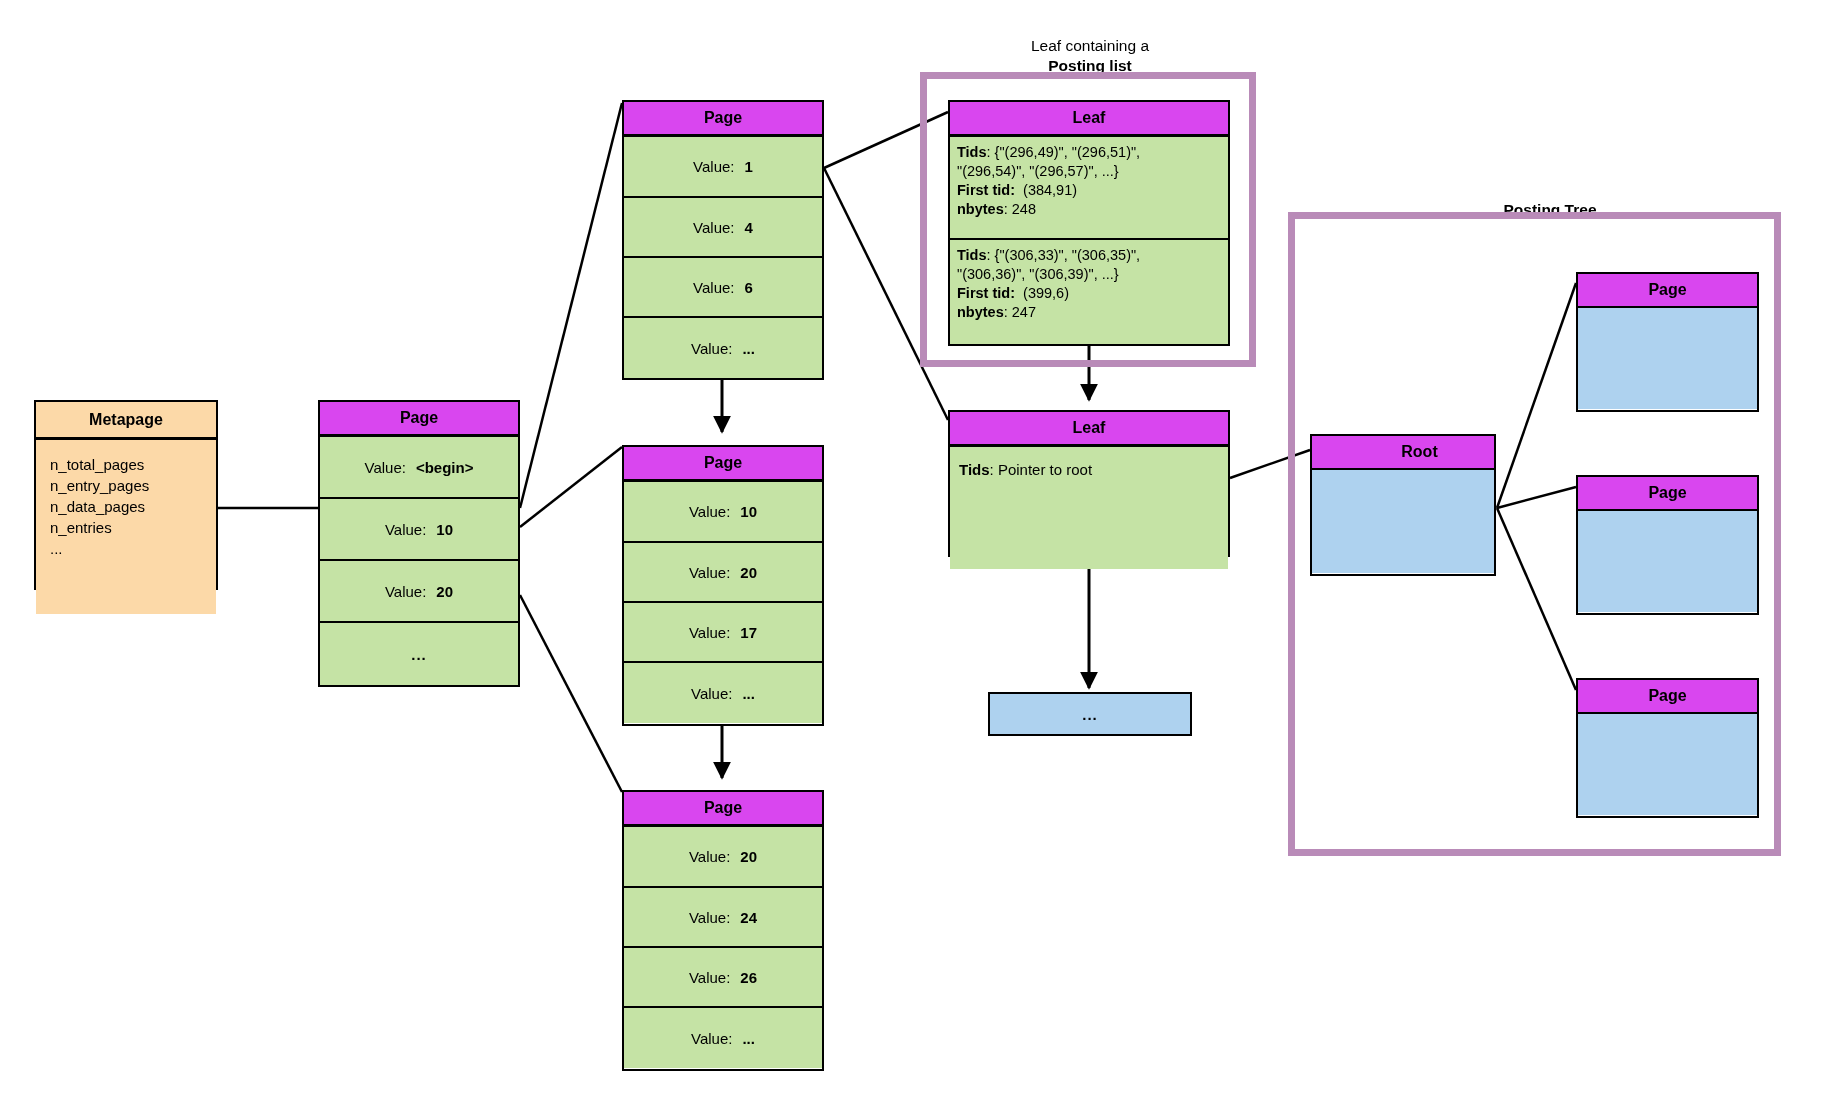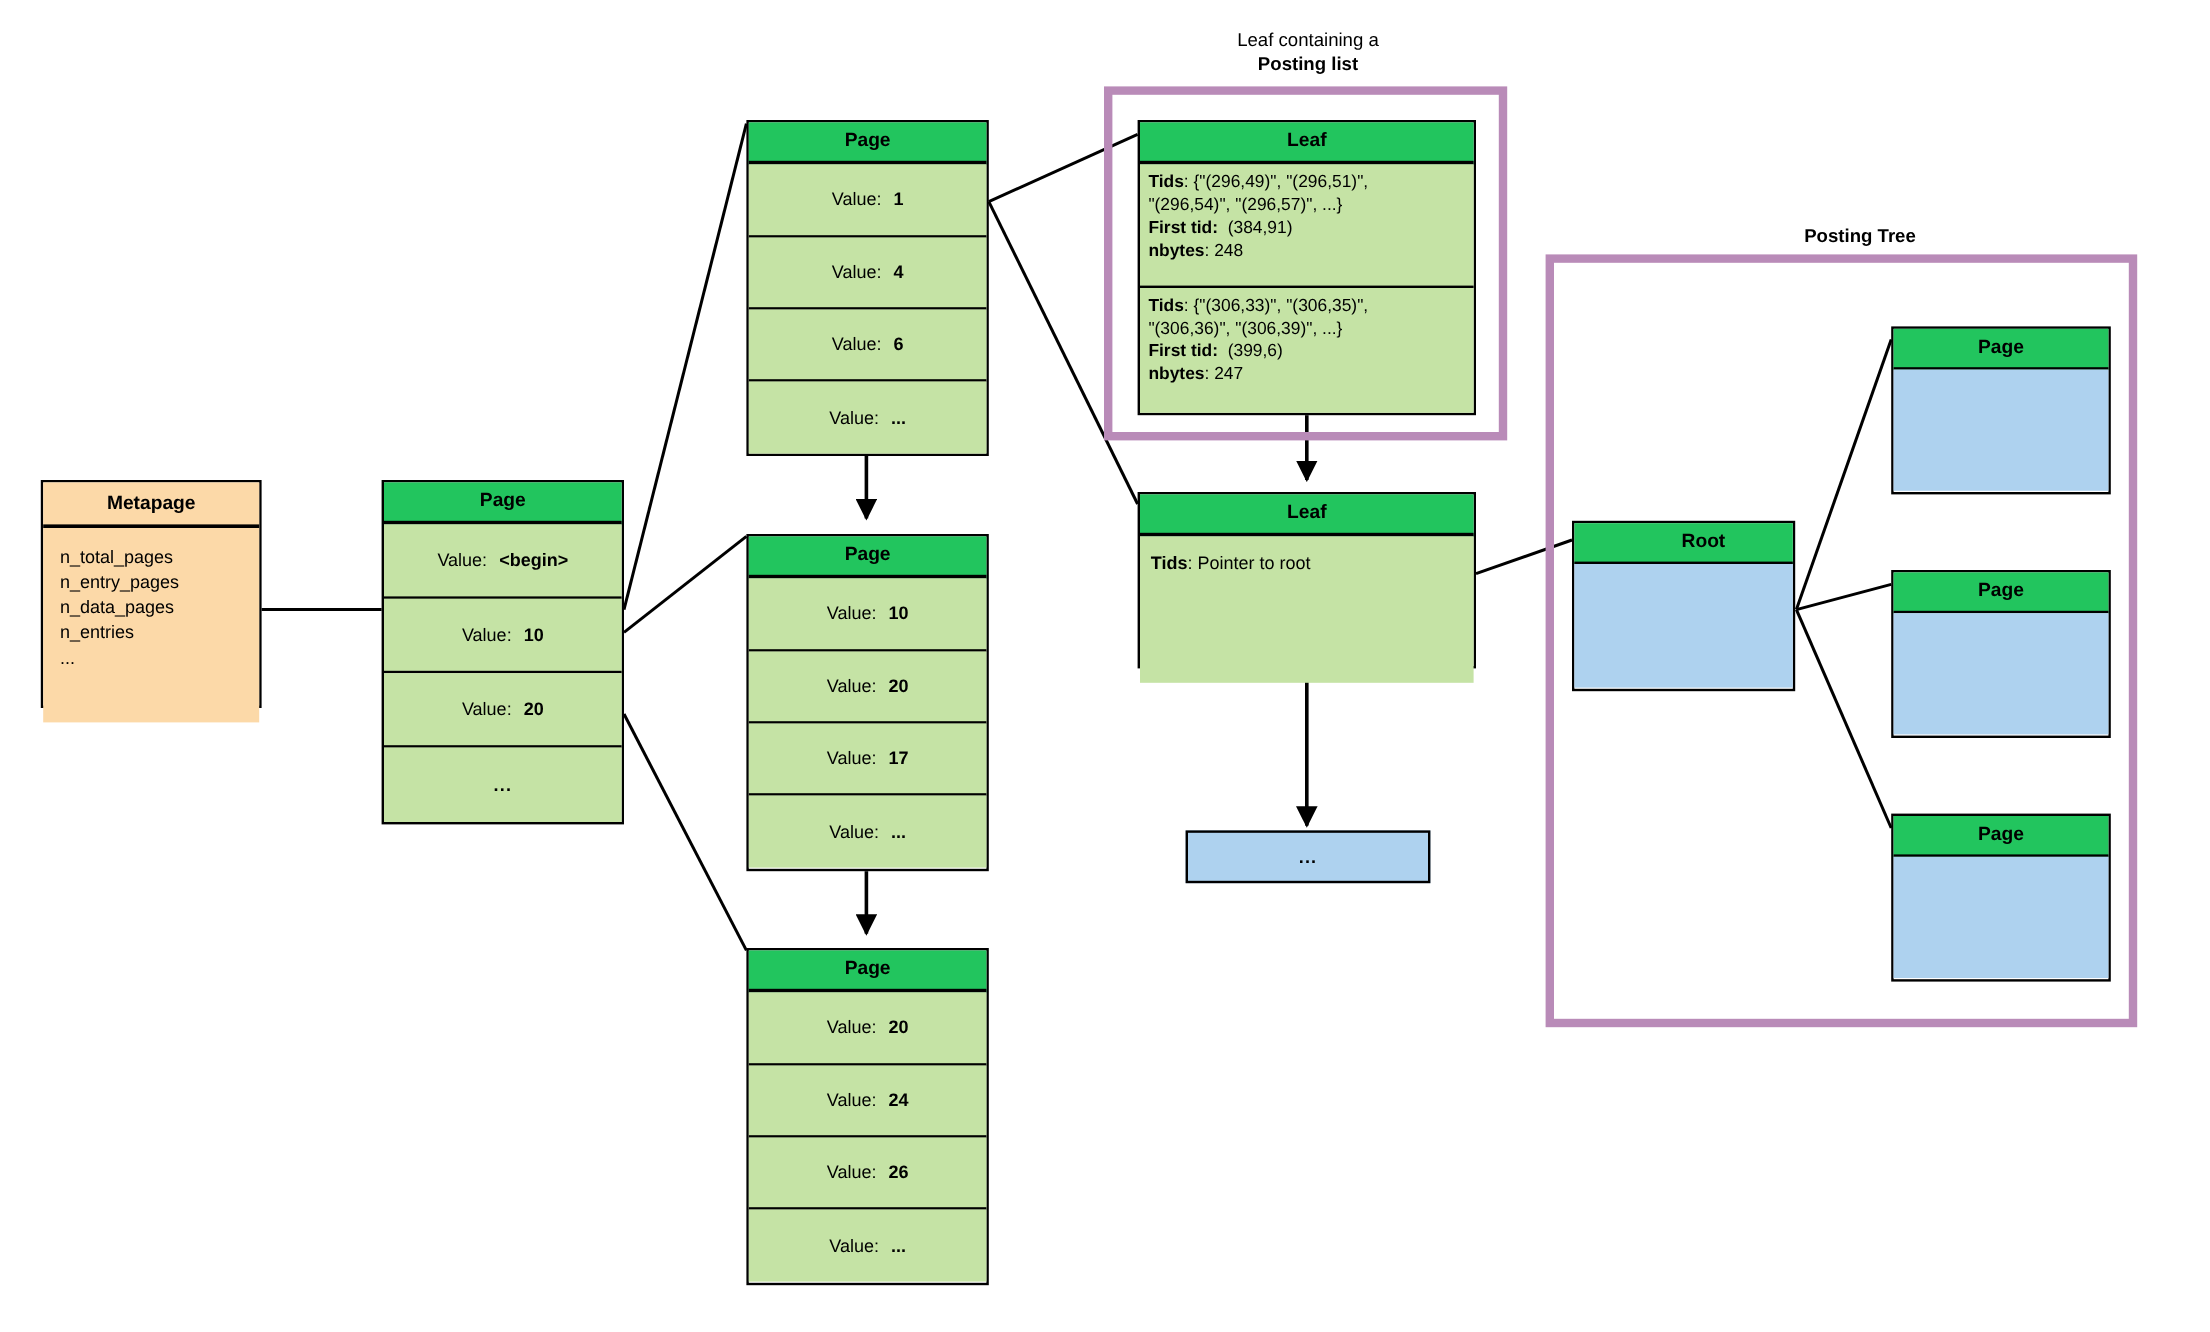--- a/index.html
+++ b/index.html
@@ -2,46 +2,46 @@
 <html><head>
 <meta charset="utf-8">
 <style>
   html,body{margin:0;padding:0;background:#ffffff;}
   body{width:1842px;height:1110px;position:relative;overflow:hidden;
        font-family:"Liberation Sans","DejaVu Sans",sans-serif;color:#000;}
   #canvas{position:absolute;left:0;top:0;width:1842px;height:1110px;}
   svg.lines{position:absolute;left:0;top:0;width:1842px;height:1110px;pointer-events:none;}
 
   .box{position:absolute;box-sizing:border-box;border:2.5px solid #000;}
-  .hdr{box-sizing:border-box;background:#22c55e;border-bottom:3.5px solid #000;
+  .hdr{box-sizing:border-box;background:#d946ef;border-bottom:3.5px solid #000;
        font-weight:bold;font-size:16px;text-align:center;display:flex;
        align-items:center;justify-content:center;}
   .hdr-orange{background:#fcd9a8;}
   .body-green{background:#c5e3a5;}
   .body-orange{background:#fcd9a8;}
 
   .cell{box-sizing:border-box;background:#c5e3a5;display:flex;align-items:center;
         justify-content:center;font-size:15px;border-bottom:2.5px solid #000;}
   .cell:last-child{border-bottom:none;}
   .cell .lbl{font-weight:normal;}
   .cell .val{font-weight:bold;margin-left:10px;}
   .cell.ellipsis{font-weight:bold;letter-spacing:1px;}
 
-  .metalist{padding:14px 14px 0 14px;font-size:15px;line-height:21px;}
+  .metalist{padding:14px 14px 12px 14px;font-size:15px;line-height:21px;}
   .metalist div{white-space:nowrap;}
 
   .leafseg{box-sizing:border-box;background:#c5e3a5;padding:6px 6px 6px 7px;
            font-size:14.5px;line-height:19px;border-bottom:2.5px solid #000;}
   .leafseg:last-child{border-bottom:none;}
   .leafseg b{font-weight:bold;}
   .leafseg .ln{white-space:nowrap;}
 
   .frame{position:absolute;box-sizing:border-box;border:7px solid #b98bb8;background:transparent;}
 
-  .caption{position:absolute;text-align:center;font-size:15.5px;line-height:20px;}
+  .caption{position:absolute;text-align:center;font-size:15.5px;line-height:20px;margin-top:12px;}
   .caption .b{font-weight:bold;}
 
   .plain{position:absolute;box-sizing:border-box;border:2.5px solid #000;background:#aed2ef;
          display:flex;align-items:center;justify-content:center;font-size:15px;
          font-weight:bold;letter-spacing:1px;}
 
   .ptpage-body{box-sizing:border-box;background:#aed2ef;}
 </style>
 </head>
 <body>

